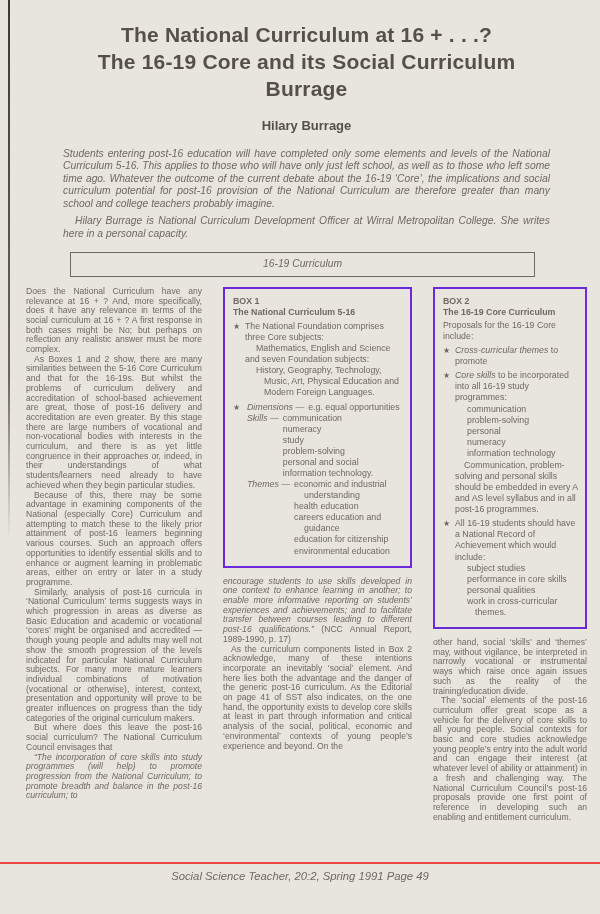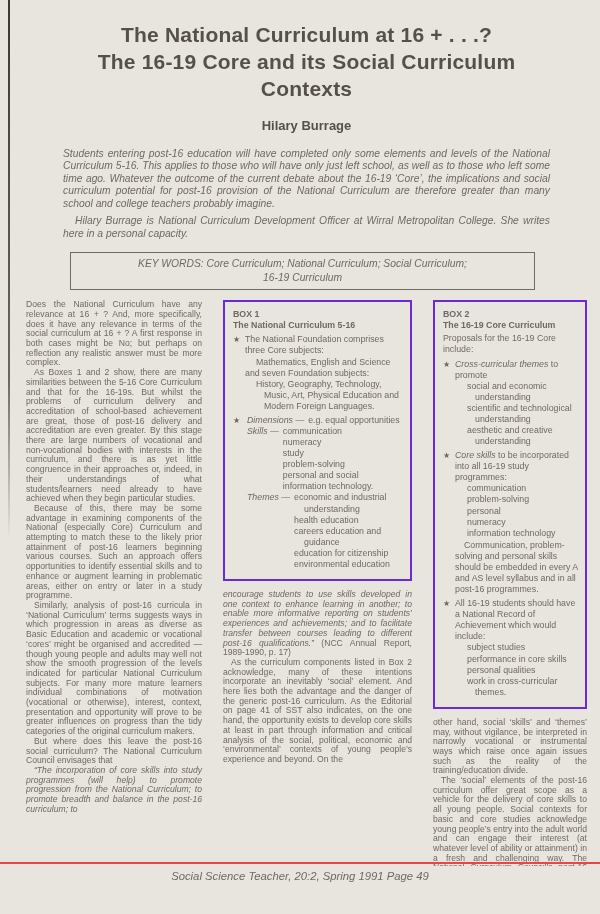--- a/index.html
+++ b/index.html
@@ -61,32 +61,31 @@
 </head>
 <body>
 
 <div class="scan-line"></div>
 
 <div class="content">
 
   <h1 class="title">
       <div>The National Curriculum at 16 + . . .?</div>
       <div>The 16-19 Core and its Social Curriculum</div>
-      <div>Contexts</div>
+      <div>Burrage</div>
     </h1>
 
   <div class="author">Hilary Burrage</div>
 
   <section class="abstract">
     <p class="abs-p">Students entering post-16 education will have completed only some elements and levels of the National Curriculum 5-16. This applies to those who will have only just left school, as well as to those who left some time ago. Whatever the outcome of the current debate about the 16-19 ‘Core’, the implications and social curriculum potential for post-16 provision of the National Curriculum are therefore greater than many school and college teachers probably imagine.</p>
     <p class="abs-p bio">Hilary Burrage is National Curriculum Development Officer at Wirral Metropolitan College. She writes here in a personal capacity.</p>
   </section>
 
   <div class="kwbox">
-      <div>KEY WORDS: Core Curriculum; National Curriculum; Social Curriculum;</div>
       <div>16-19 Curriculum</div>
     </div>
 
   <div class="cols">
 
     <div class="col-left">
       <p class="bp">Does the National Curriculum have any relevance at 16 + ? And, more specifically, does it have any relevance in terms of the social curriculum at 16 + ? A first response in both cases might be No; but perhaps on reflection any realistic answer must be more complex.</p>
       <p class="bp ind">As Boxes 1 and 2 show, there are many similarities between the 5-16 Core Curriculum and that for the 16-19s. But whilst the problems of curriculum delivery and accreditation of school-based achievement are great, those of post-16 delivery and accreditation are even greater. By this stage there are large numbers of vocational and non-vocational bodies with interests in the curriculum, and there is as yet little congruence in their approaches or, indeed, in their understandings of what students/learners need already to have achieved when they begin particular studies.</p>
       <p class="bp ind">Because of this, there may be some advantage in examining components of the National (especially Core) Curriculum and attempting to match these to the likely prior attainment of post-16 learners beginning various courses. Such an approach offers opportunities to identify essential skills and to enhance or augment learning in problematic areas, either on entry or later in a study programme.</p>
       <p class="bp ind">Similarly, analysis of post-16 curricula in ‘National Curriculum’ terms suggests ways in which progression in areas as diverse as Basic Education and academic or vocational ‘cores’ might be organised and accredited — though young people and adults may well not show the smooth progression of the levels indicated for particular National Curriculum subjects. For many more mature learners individual combinations of motivation (vocational or otherwise), interest, context, presentation and opportunity will prove to be greater influences on progress than the tidy categories of the original curriculum makers.</p>
@@ -150,25 +149,20 @@
     <div class="col-right">
       <div class="cbox">
         <div class="box-label">BOX 2</div>
         <div class="box-title">The 16-19 Core Curriculum</div>
         <div class="box-intro">Proposals for the 16-19 Core include:</div>
 
         <div class="bullet">
           <span class="star">★</span>
           <div class="btext">
             <div><span class="it">Cross-curricular themes</span><span> to promote</span></div>
-            <div class="block-items">
-                <div>social and economic understanding</div>
-                <div>scientific and technological understanding</div>
-                <div>aesthetic and creative understanding</div>
-              </div>
           </div>
         </div>
 
         <div class="bullet">
           <span class="star">★</span>
           <div class="btext">
             <div><span class="it">Core skills</span><span> to be incorporated into all 16-19 study programmes:</span></div>
             <div class="block-items">
                 <div>communication</div>
                 <div>problem-solving</div>

